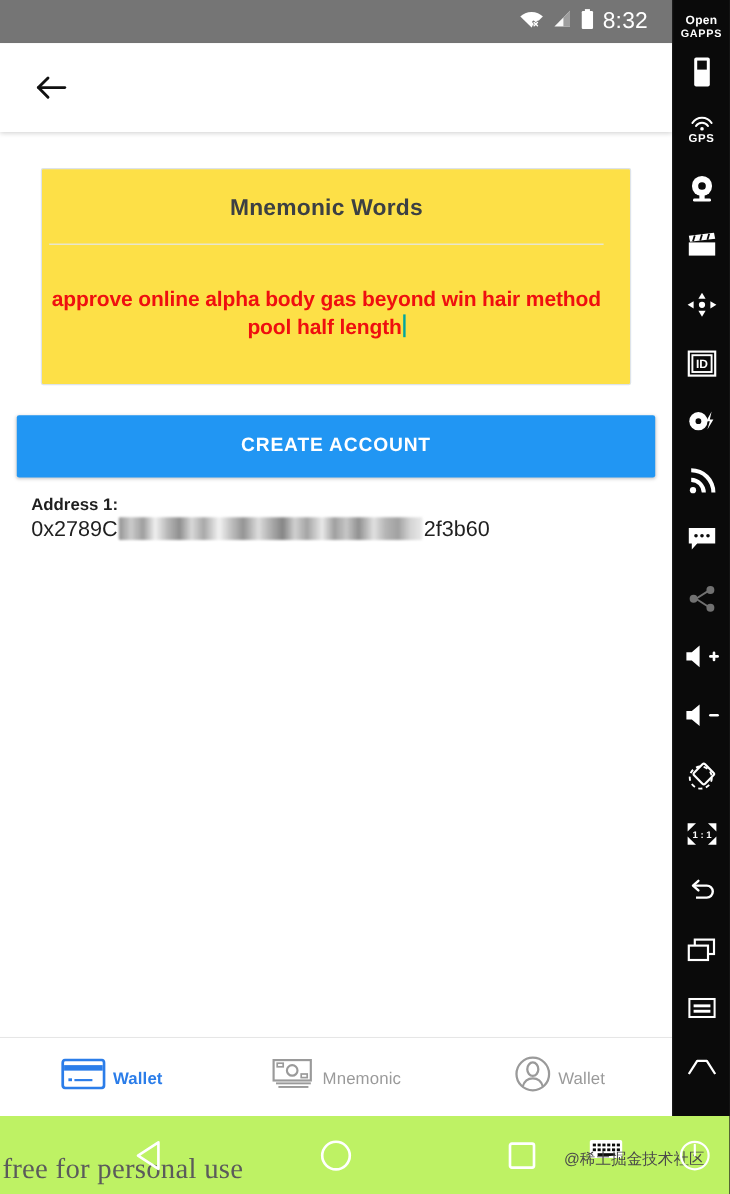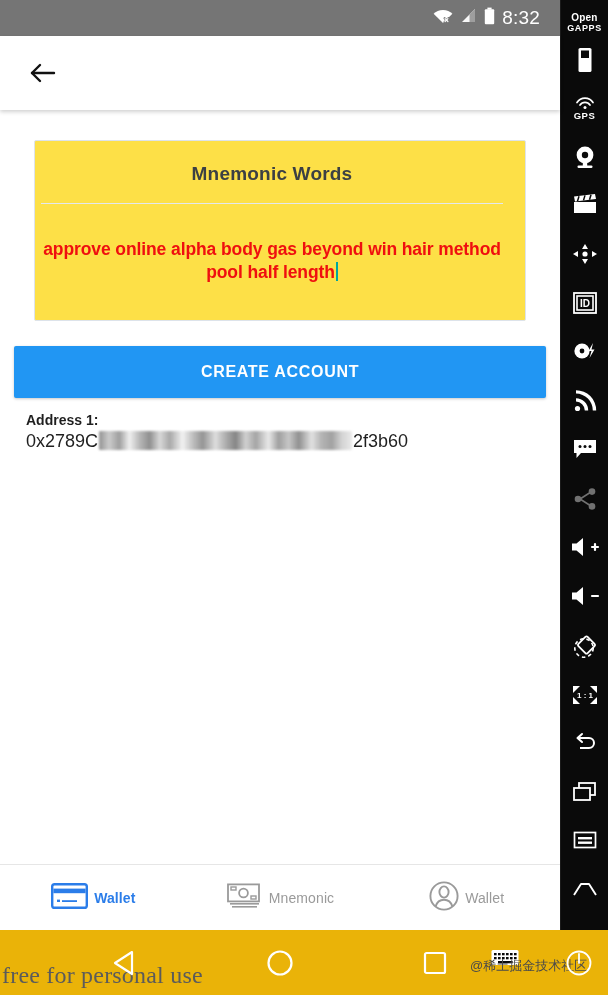--- a/index.html
+++ b/index.html
@@ -155,21 +155,21 @@
     color: #fff; line-height: 1.05;
     font-size: 10px; font-weight: bold; letter-spacing: .2px;
   }
   #gapps-logo .l2 { font-size: 9px; letter-spacing: .6px; }
   .gps-wrap { display: flex; flex-direction: column; align-items: center; gap: 1px; }
   .gps-wrap .gps-text { font-size: 9.5px; font-weight: bold; letter-spacing: .5px; color: #fff; }
 
   
   #sysnav {
     position: absolute; left: 0; bottom: 0;
-    width: 608px; height: 65px; background: #eab308;
+    width: 608px; height: 65px; background: #bef264;
   }
   .sys-btn { position: absolute; top: 0; height: 65px; display: flex; align-items: center; justify-content: center; cursor: pointer; }
   #sys-back   { left: 95px;  width: 60px; }
   #sys-home   { left: 250px; width: 60px; }
   #sys-recent { left: 405px; width: 60px; }
   #sys-keyboard { left: 485px; width: 40px; top: 8px; height: 40px; }
   #sys-power  { right: 6px;  width: 46px; }
 
   .watermark-left {
     position: absolute; left: 2px; bottom: 6px;

